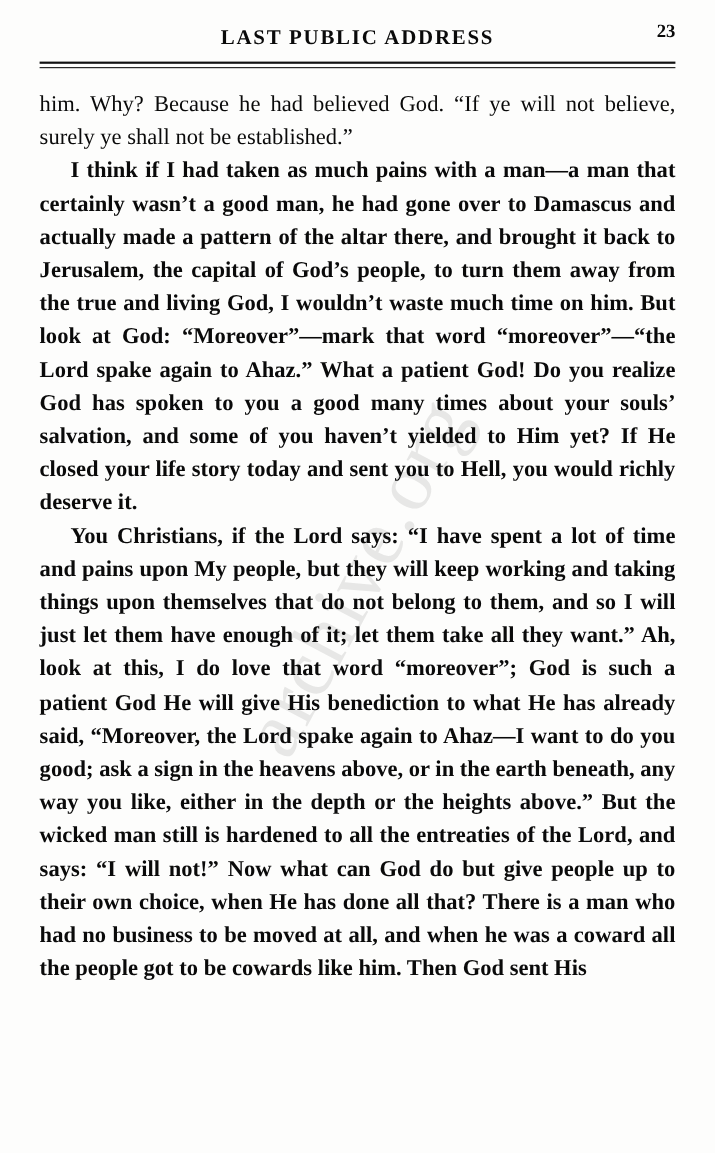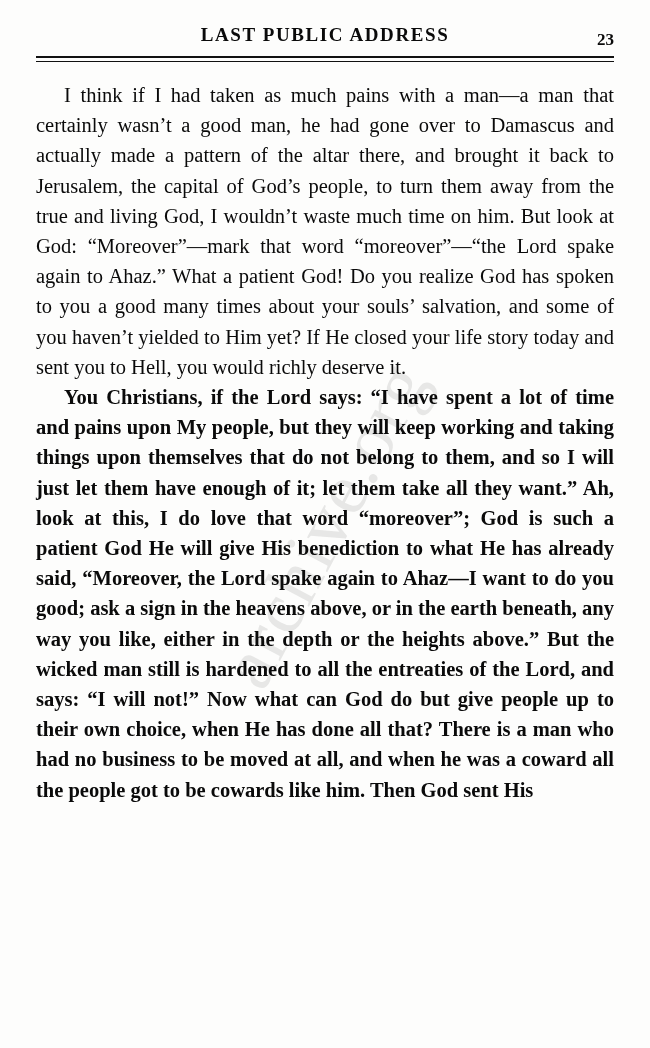--- a/index.html
+++ b/index.html
@@ -59,21 +59,21 @@
   .head-title {
     font-family: "Liberation Serif", serif;
     font-size: 19px;
     font-weight: bold;
     letter-spacing: 1.6px;
     text-align: center;
   }
   .page-number {
     position: absolute;
     right: 0;
-    bottom: 0;
+    bottom: 11px;
     font-family: "Liberation Serif", serif;
     font-size: 17px;
     font-weight: bold;
   }
   .rule-double {
     margin-top: 6px;
     border-top: 2px solid #111;
     border-bottom: 1px solid #111;
     height: 3px;
   }
@@ -113,17 +113,18 @@
 
   <header class="running-head">
     <div class="head-row">
       <div class="head-title">LAST PUBLIC ADDRESS</div>
       <div class="page-number">23</div>
     </div>
     <div class="rule-double"></div>
   </header>
 
   <main class="body-text">
+    <p>him.  Why?  Because he had believed God.  “If ye will not believe, surely ye shall not be established.”</p>
     <p class="indent">I think if I had taken as much pains with a man—a man that certainly wasn’t a good man, he had gone over to Damascus and actually made a pattern of the altar there, and brought it back to Jerusalem, the capital of God’s people, to turn them away from the true and living God, I wouldn’t waste much time on him. But look at God: “Moreover”—mark that word “moreover”—“the Lord spake again to Ahaz.”  What a patient God!  Do you realize God has spoken to you a good many times about your souls’ salvation, and some of you haven’t yielded to Him yet?  If He closed your life story today and sent you to Hell, you would richly deserve it.</p>
     <p class="indent">You Christians, if the Lord says: “I have spent a lot of time and pains upon My people, but they will keep working and taking things upon themselves that do not belong to them, and so I will just let them have enough of it; let them take all they want.”  Ah, look at this, I do love that word “moreover”; God is such a patient God He will give His benediction to what He has already said, “Moreover, the Lord spake again to Ahaz—I want to do you good; ask a sign in the heavens above, or in the earth beneath, any way you like, either in the depth or the heights above.”  But the wicked man still is hardened to all the entreaties of the Lord, and says: “I will not!”  Now what can God do but give people up to their own choice, when He has done all that?  There is a man who had no business to be moved at all, and when he was a coward all the people got to be cowards like him.  Then God sent His</p>
   </main>
 
 </div>
 
 </body></html>

